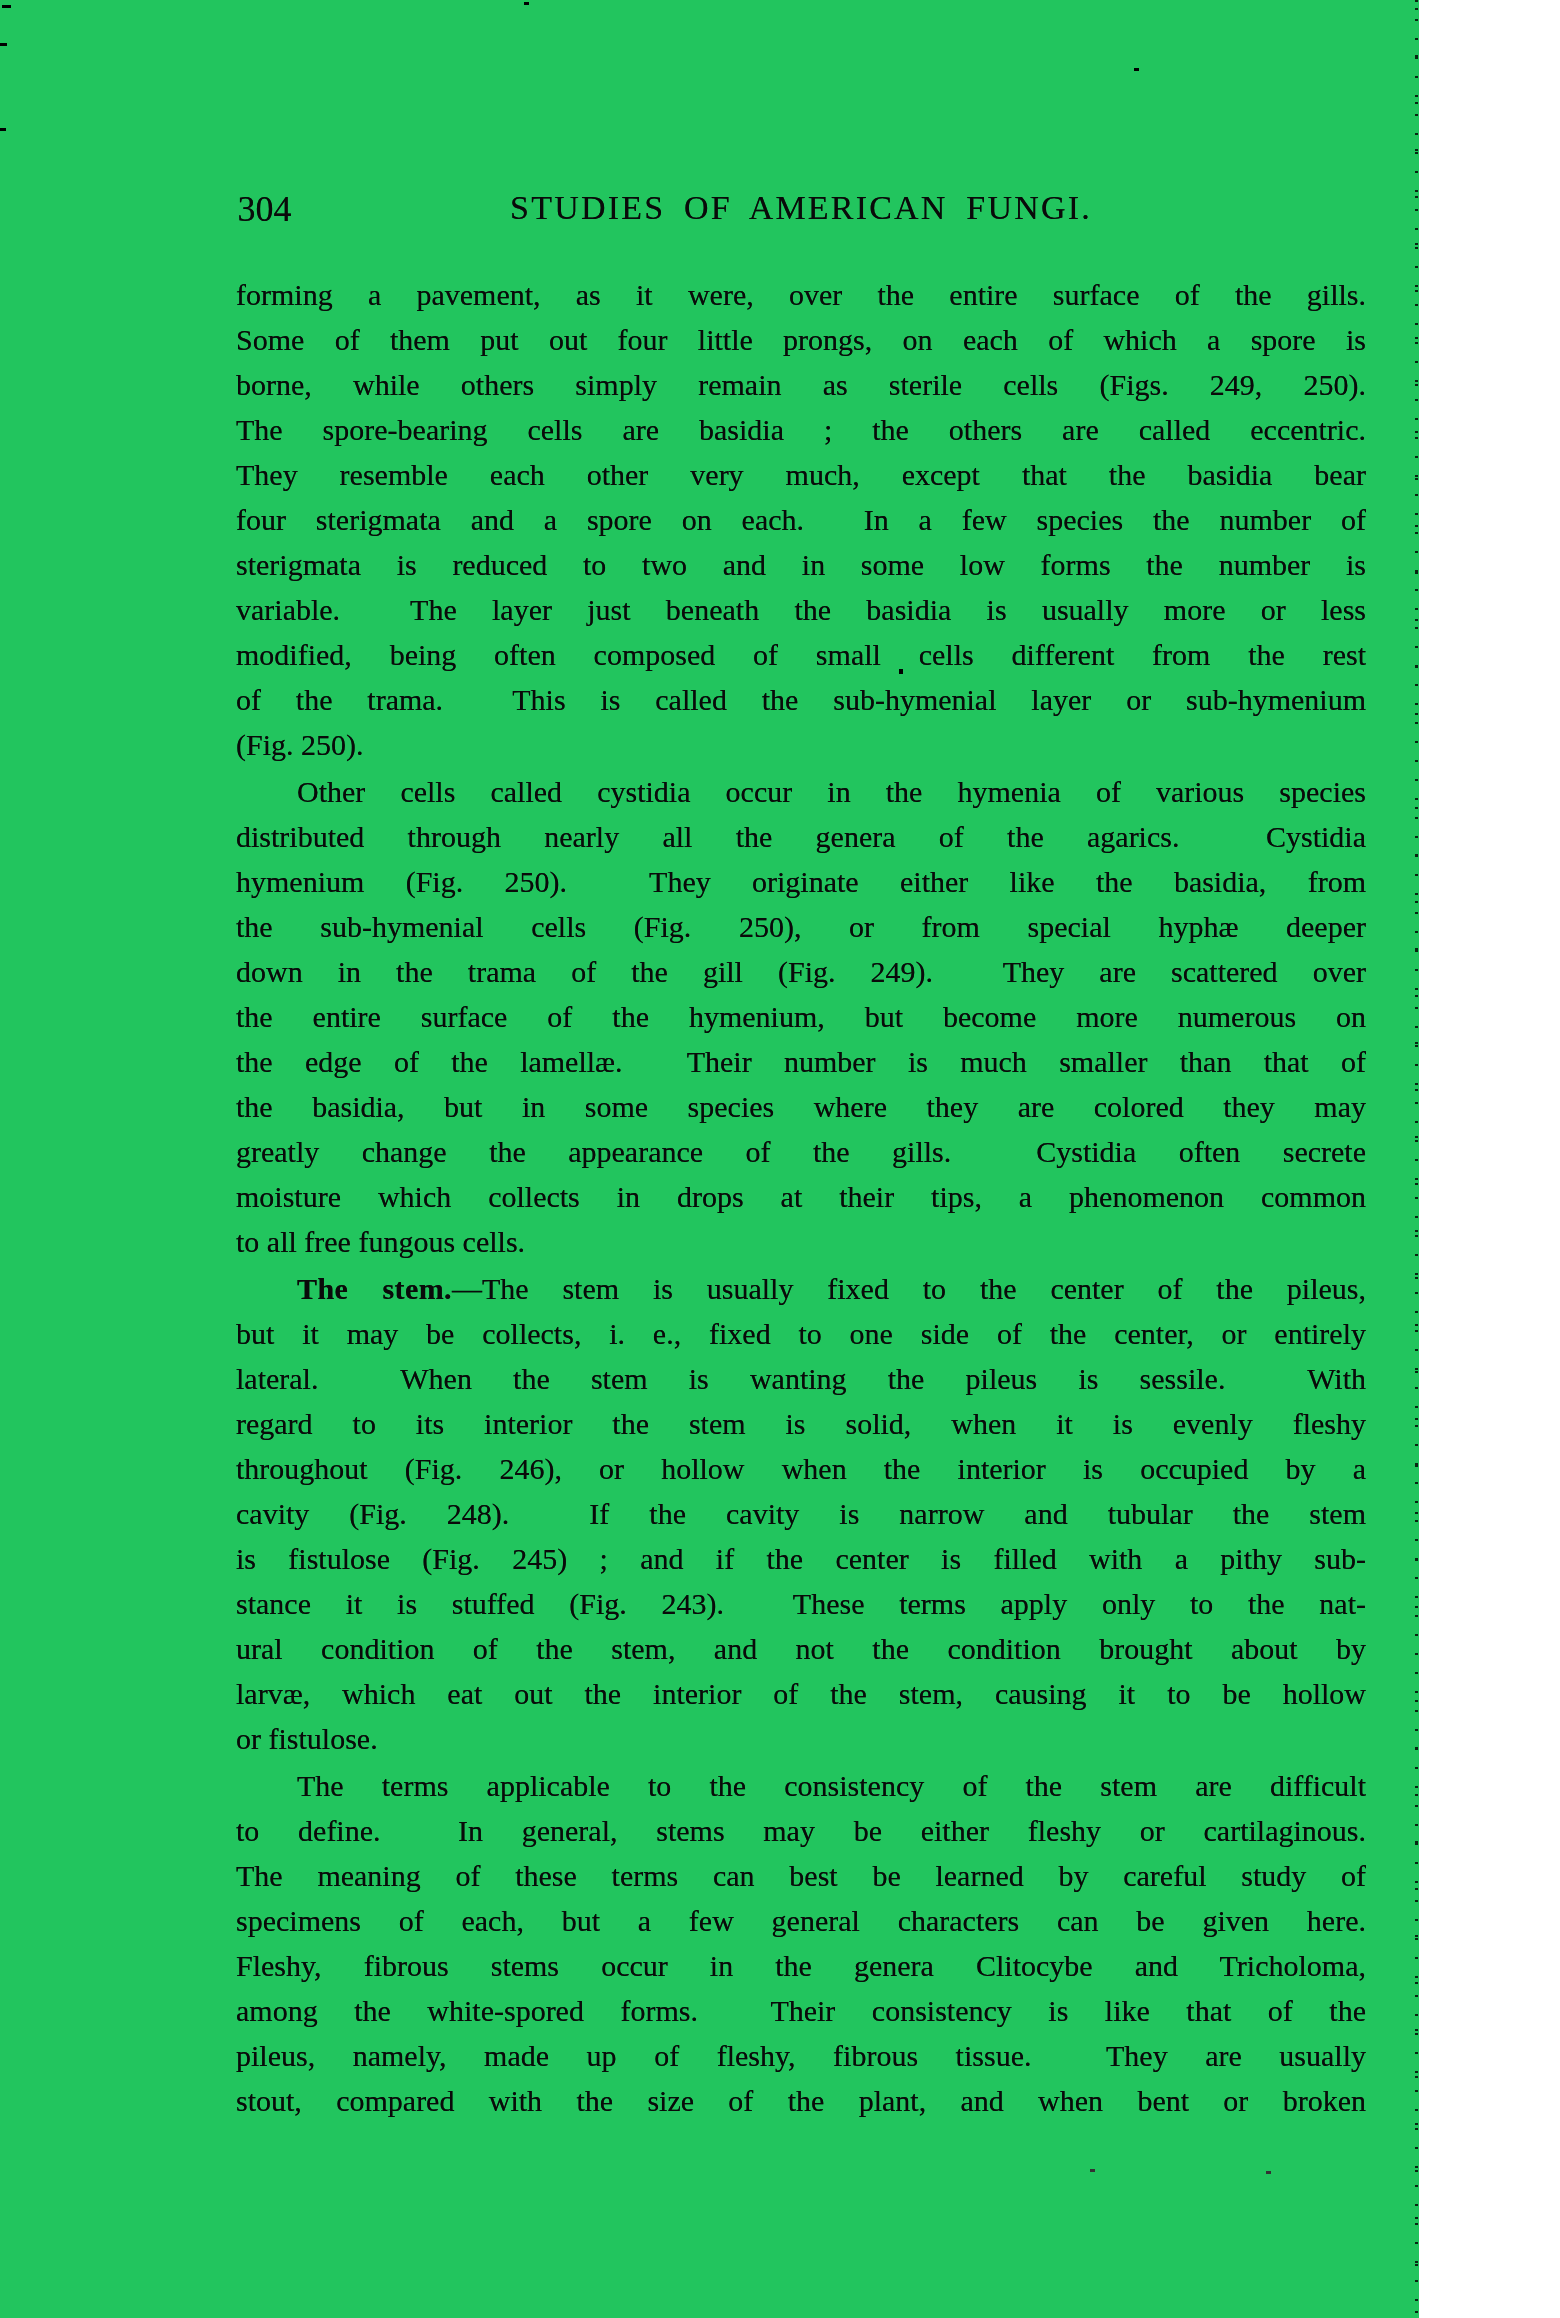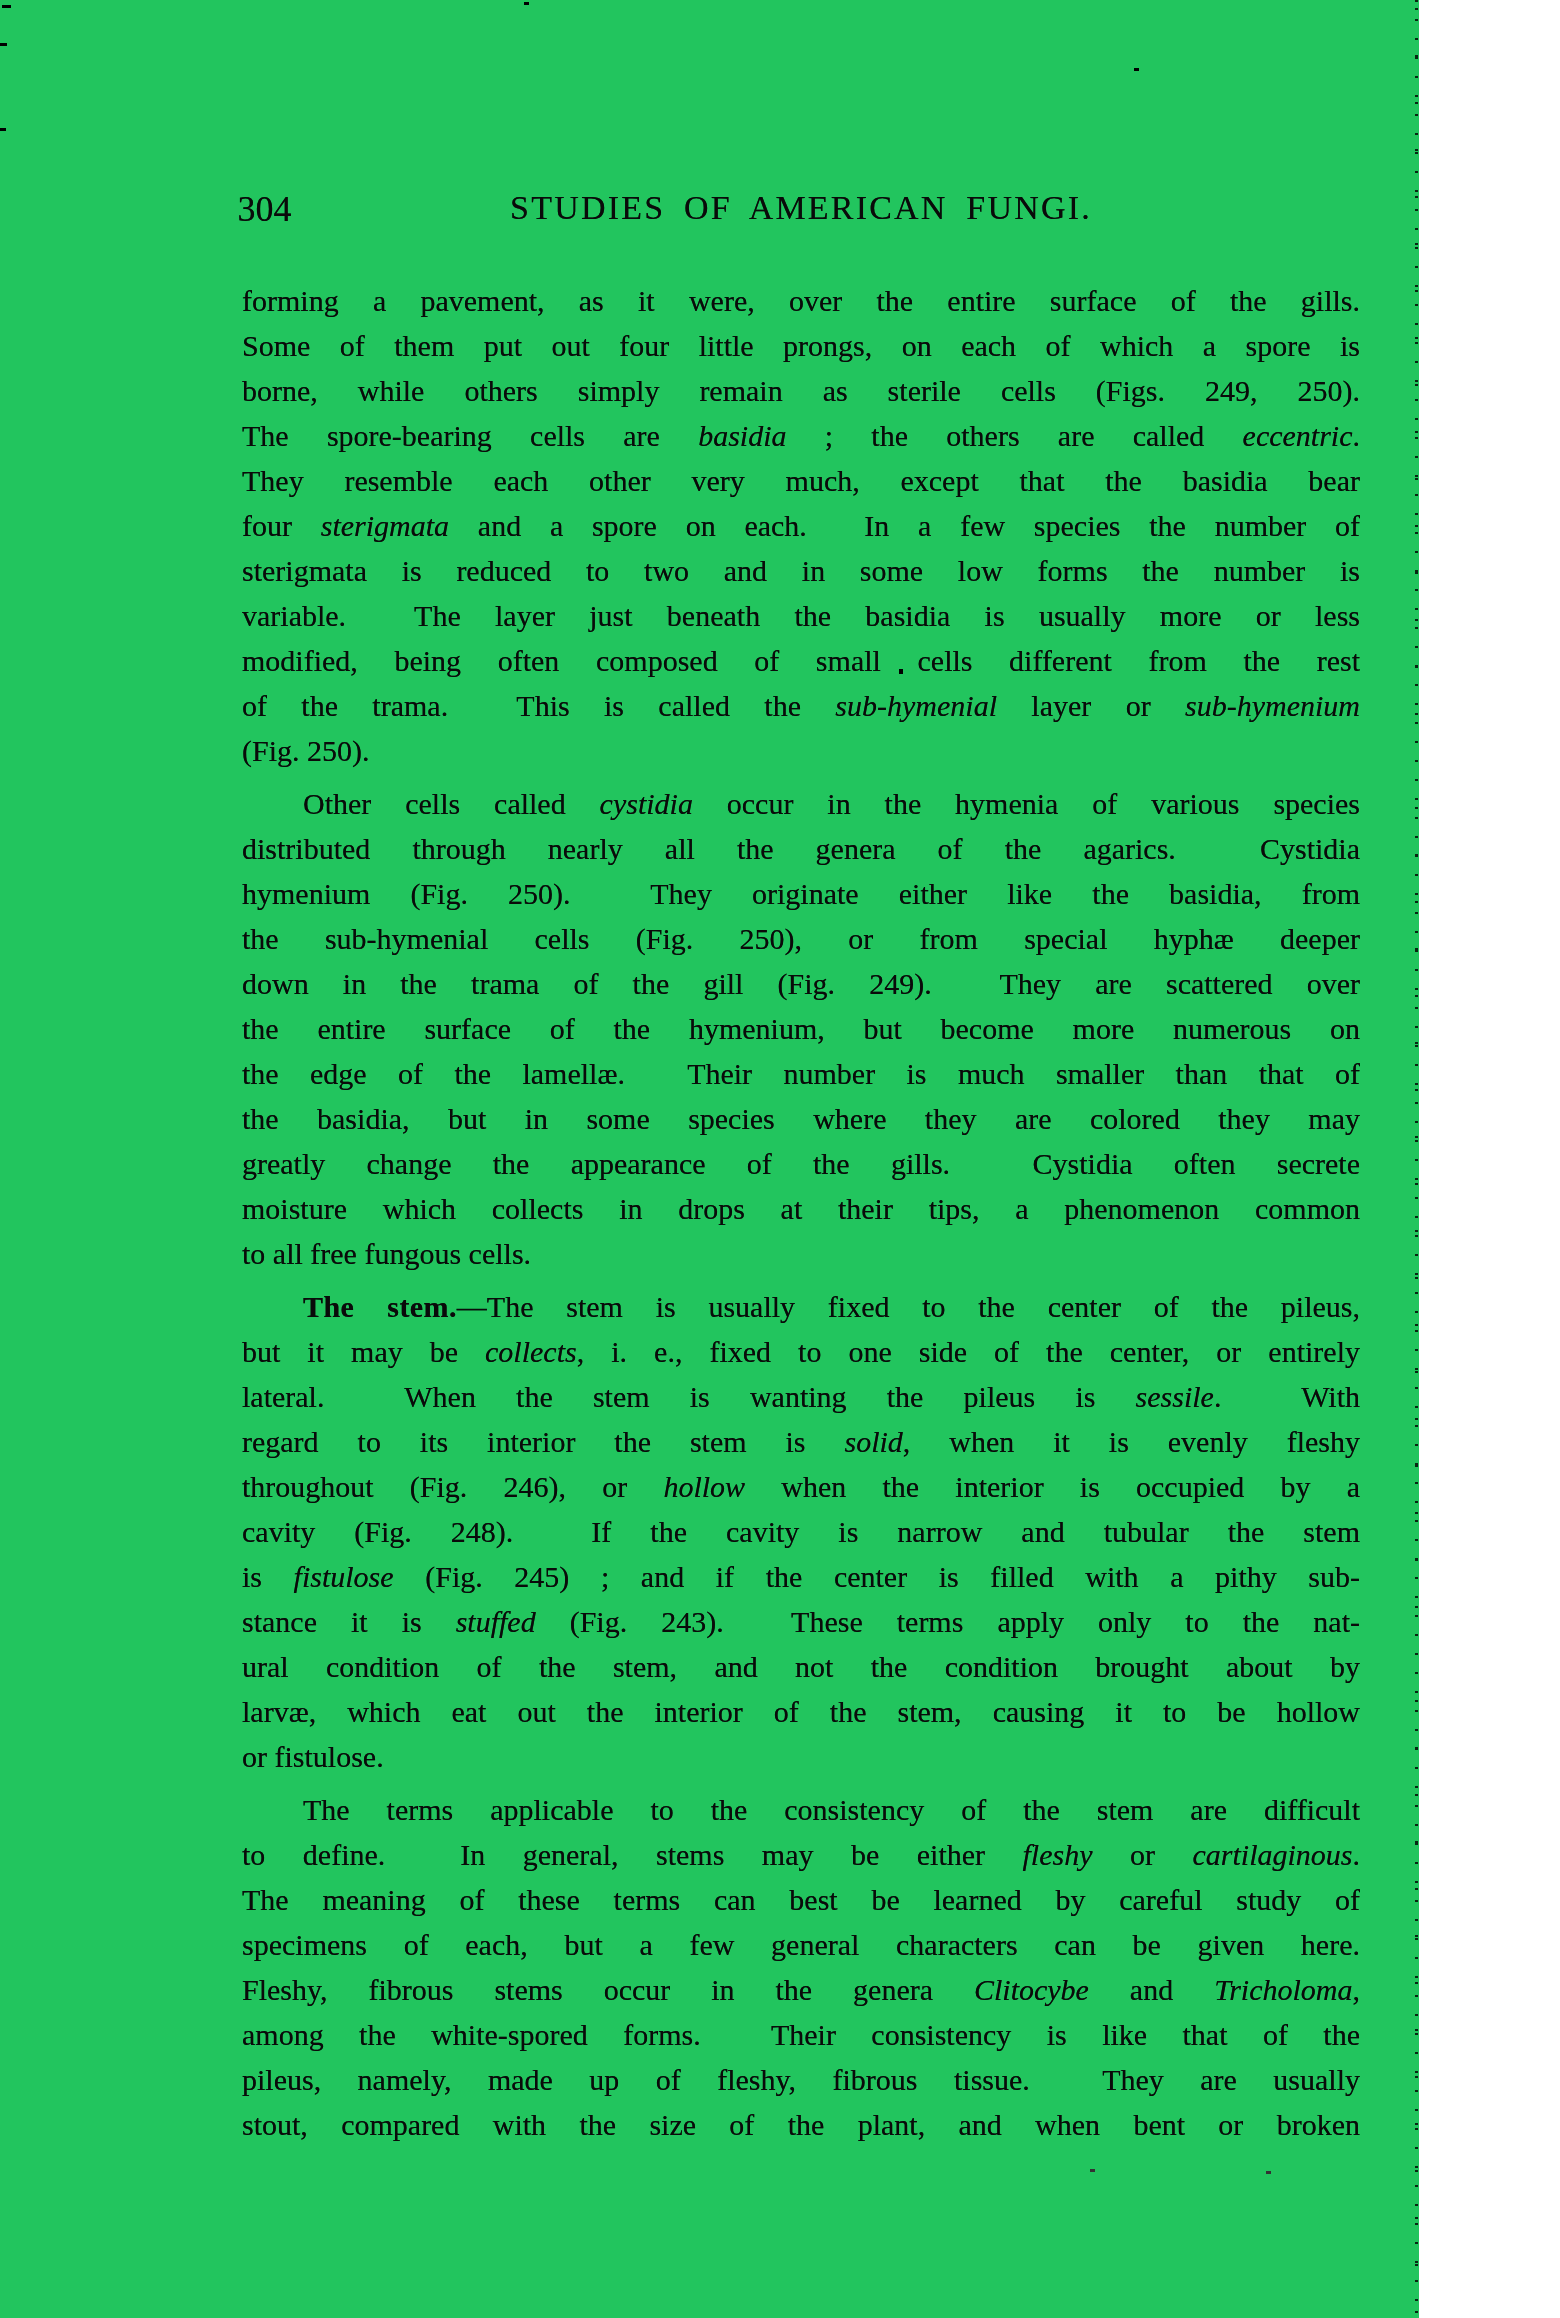--- a/index.html
+++ b/index.html
@@ -21,31 +21,31 @@
     font-size:36px;line-height:36px;
   }
   .running-title{
     display:inline-block;
     font-size:34px;line-height:37px;
     letter-spacing:2.2px;word-spacing:8px;
   }
   .text-block{
     position:absolute;left:234px;top:270px;width:1134px;
   }
-  .paragraph{margin:8px;padding:0;}
+  .paragraph{margin:2px;padding:0;}
   .line{
     font-size:30px;
     line-height:45px;
     text-align:justify;
     text-align-last:justify;
     -moz-text-align-last:justify;
   }
   .line.para-end{text-align-last:left;-moz-text-align-last:left;}
   .line.indent{text-indent:61px;}
-  .it{font-style:italic;}
+  .it{}
   .bd{font-weight:bold;letter-spacing:0.4px;}
   .speck{position:absolute;background:#000;}
   .edge-dots{
     position:absolute;right:0.9px;top:0;width:2.7px;height:2319px;
     background-image:
       repeating-linear-gradient(180deg,#000 0 1.8px,transparent 1.8px 19px),
       repeating-linear-gradient(180deg,transparent 0 8px,#000 8px 9.8px,transparent 9.8px 47px);
     opacity:.8;
   }
 </style>

